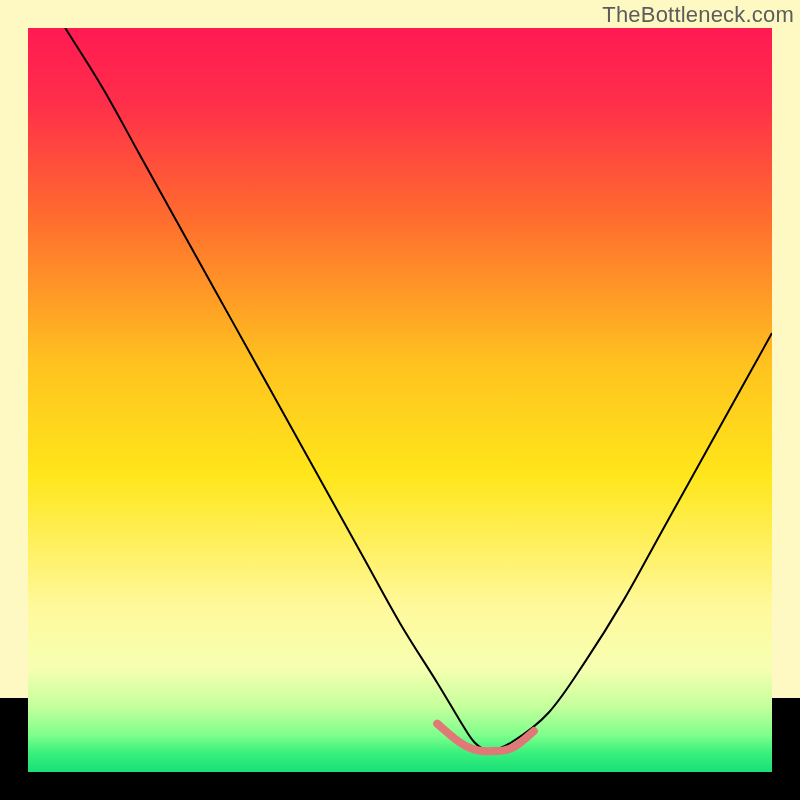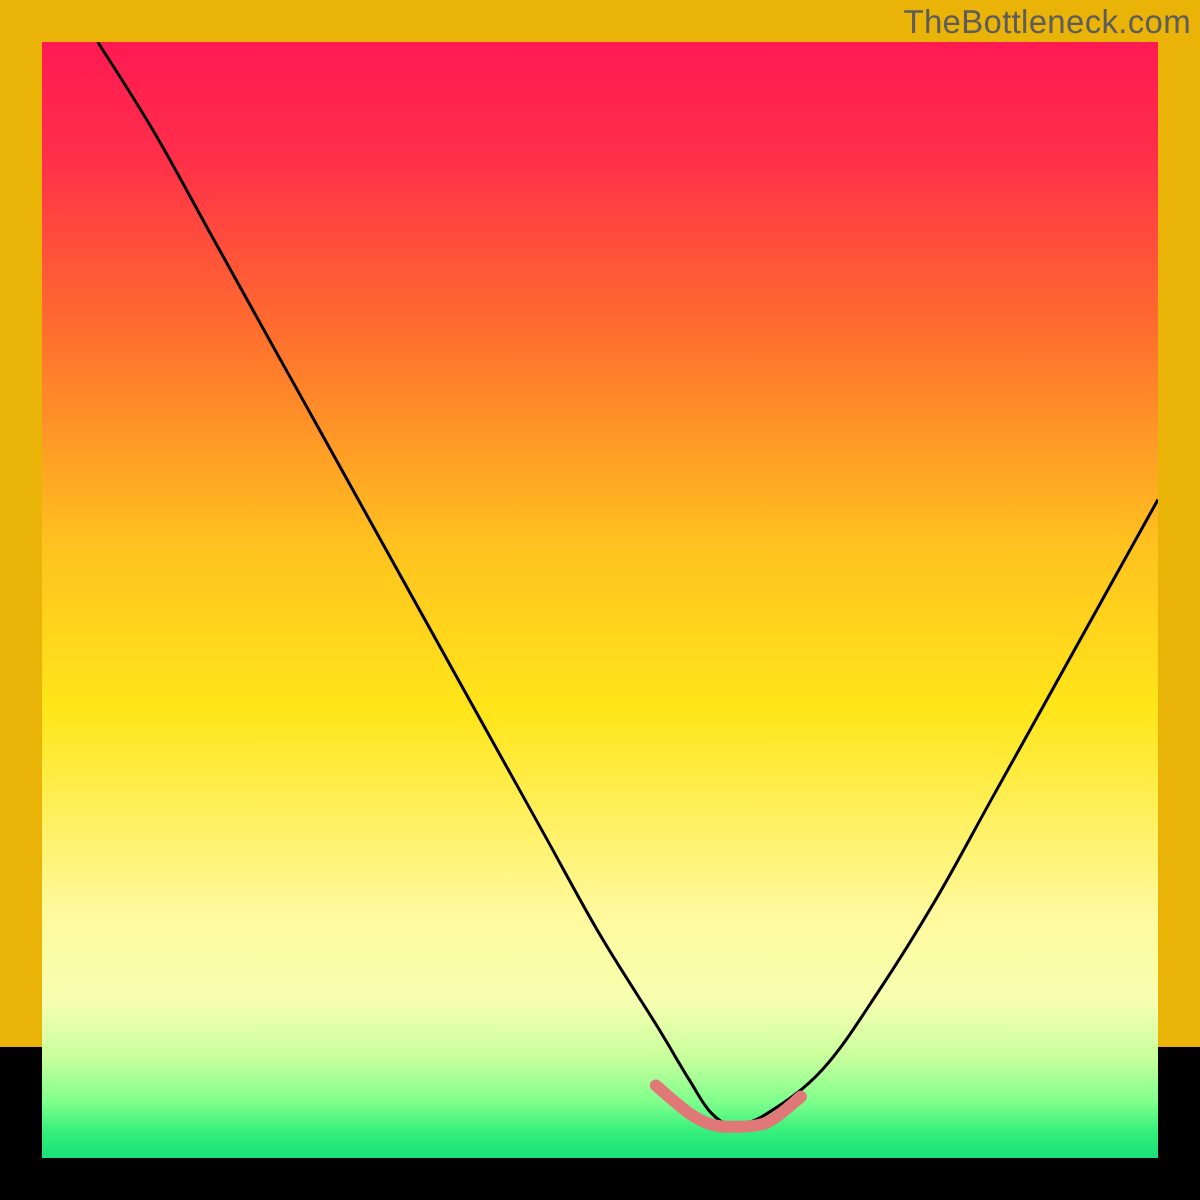--- a/index.html
+++ b/index.html
@@ -8,21 +8,21 @@
     width: 800px;
     height: 800px;
     background: #000;
     font-family: Arial, Helvetica, sans-serif;
     overflow: hidden;
   }
   .frame {
     position: relative;
     width: 800px;
     height: 698px;
-    background: #eab308;
+    background: #fef9c3;
   }
   .watermark {
     position: absolute;
     top: 2px;
     right: 6px;
     color: #5c5c5c;
     font-size: 22px;
     font-weight: 400;
     letter-spacing: 0.2px;
     z-index: 10;

